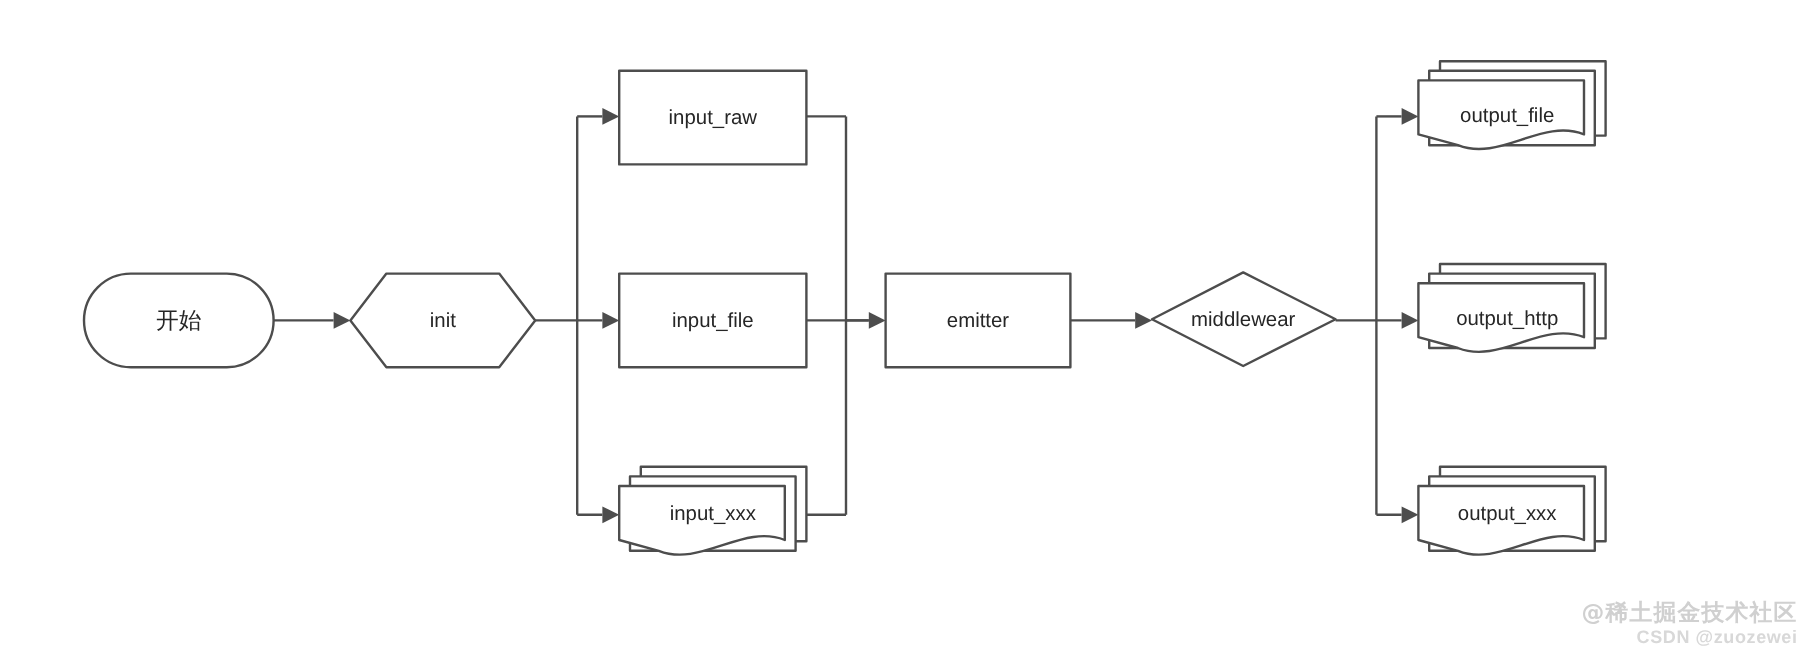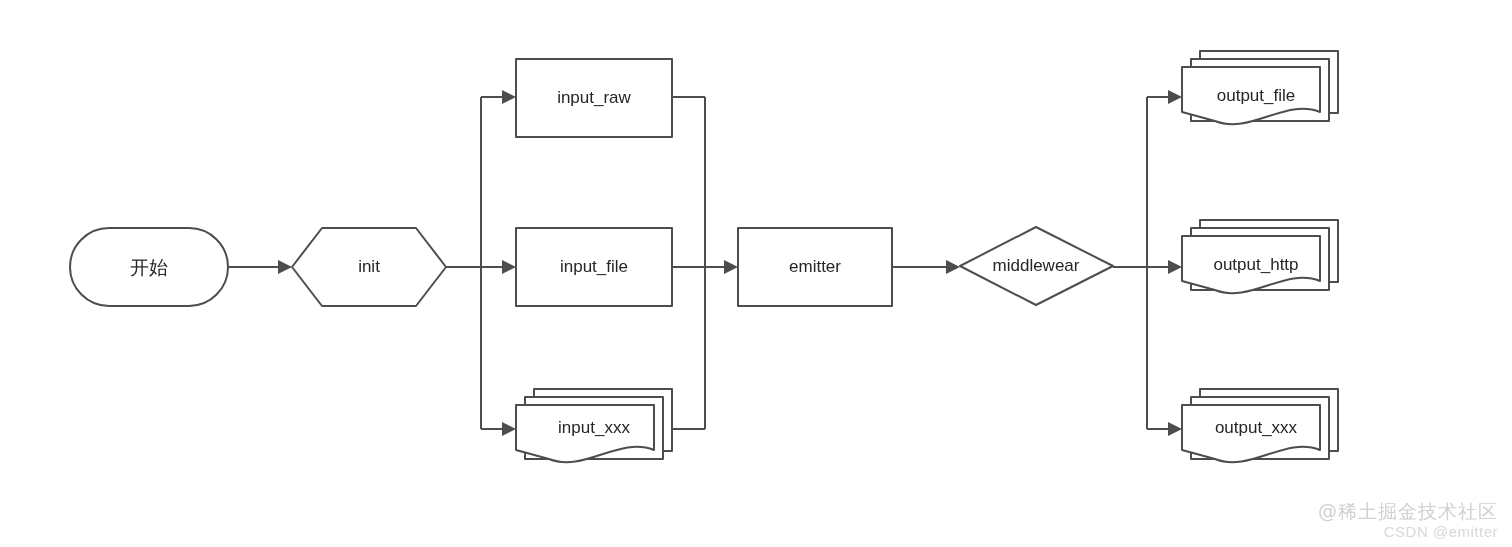--- a/index.html
+++ b/index.html
@@ -64,20 +64,21 @@
     text-anchor: middle;
     dominant-baseline: middle;
   }
   .watermark {
     position: absolute;
     right: 14px;
     bottom: 6px;
     text-align: right;
     pointer-events: none;
     user-select: none;
+    font-weight: bold;
   }
   .watermark-main {
     font-family: "DejaVu Sans", sans-serif;
     font-size: 19px;
     color: #d0d0d0;
     letter-spacing: 1px;
     line-height: 1.15;
   }
   .watermark-sub {
     font-family: "Liberation Sans", sans-serif;
@@ -219,15 +220,15 @@
       <path class="node-shape" d="M 1182 405 L 1320 405 L 1320 450
                C 1285 436 1250 473 1215 459
                L 1182 450 Z"></path>
       <text class="node-label" x="1256" y="429">output_xxx</text>
     </g>
 
   </svg>
 
   <div class="watermark">
     <div class="watermark-main">@稀土掘金技术社区</div>
-    <div class="watermark-sub">CSDN @emitter</div>
+    <div class="watermark-sub">CSDN @zuozewei</div>
   </div>
 </div>
 
 </body></html>

